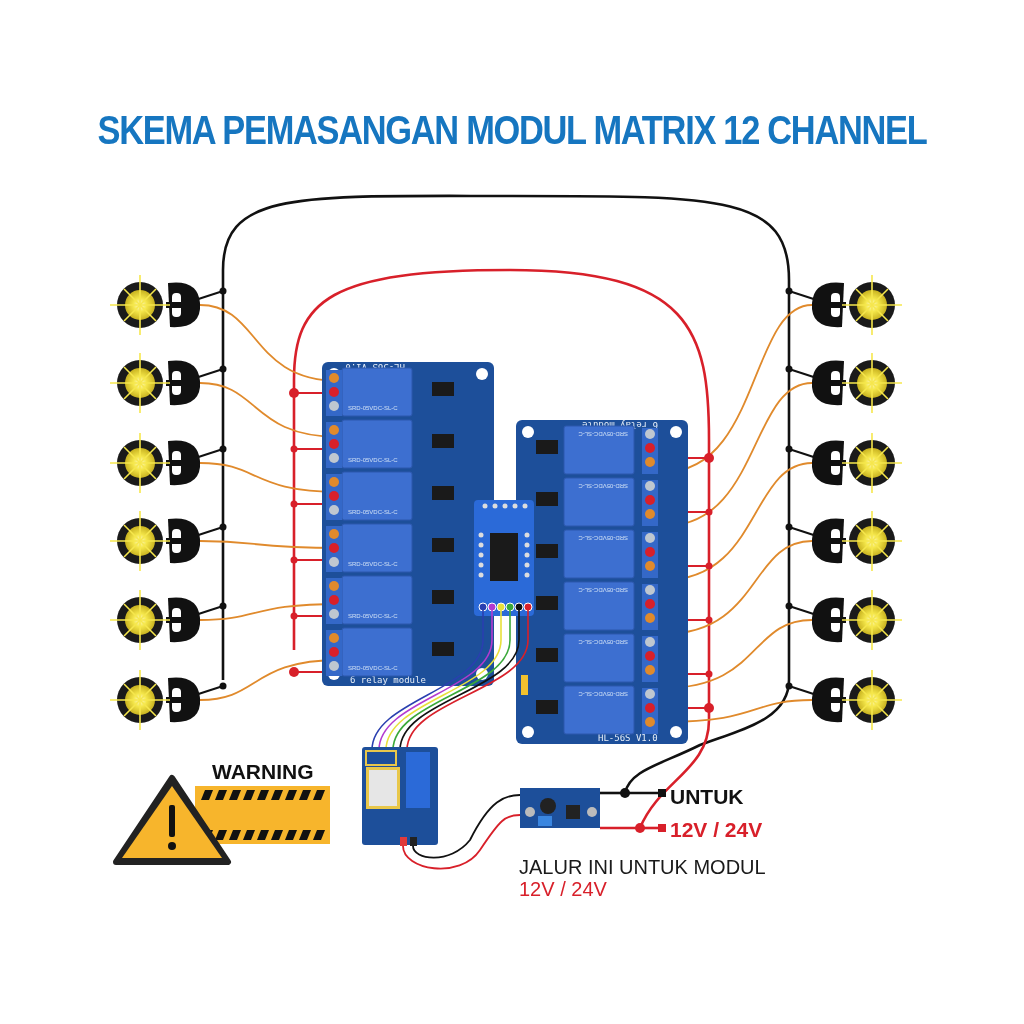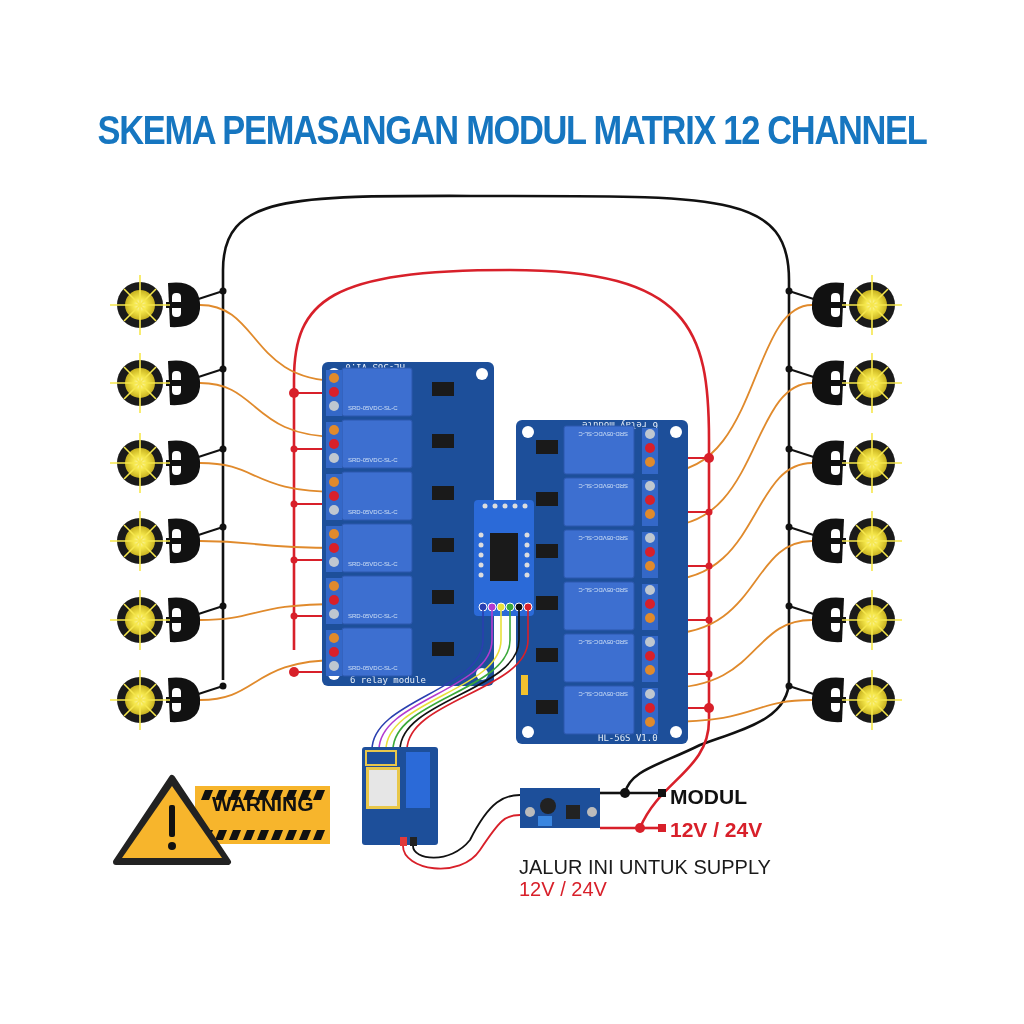--- a/index.html
+++ b/index.html
@@ -4,21 +4,21 @@
 <style>
   html, body { margin:0; padding:0; background:#ffffff; }
   body { width:1024px; height:1024px; position:relative; overflow:hidden; font-family:"Liberation Sans", sans-serif; }
   #title { position:absolute; left:0; top:108px; width:1024px; text-align:center; font-family:"Liberation Sans", sans-serif; font-weight:bold; font-size:40px; letter-spacing:-1.5px; color:#1676c0; transform:scaleX(0.86); transform-origin:center; }
   svg#diagram { position:absolute; left:0; top:0; }
   .lbl { position:absolute; font-family:"Liberation Sans", sans-serif; }
   #ground-label { left:670px; top:785px; font-size:21px; font-weight:bold; color:#111; }
   #power-label { left:670px; top:818px; font-size:21px; font-weight:bold; color:#d8202a; }
   #note { left:519px; top:856px; font-size:20px; line-height:22px; color:#1a1a1a; }
   #note .red { color:#d8202a; display:block; }
-  #warning-text { position:absolute; left:212px; top:792px; font-size:21px; font-weight:bold; color:#111; font-family:"Liberation Sans", sans-serif; }
+  #warning-text { position:absolute; left:212px; top:760px; font-size:21px; font-weight:bold; color:#111; font-family:"Liberation Sans", sans-serif; }
   .board-label { font-family:"DejaVu Sans Mono", monospace; font-size:9px; fill:#e6eef8; }
   .relay-txt { font-family:"Liberation Sans", sans-serif; font-size:6px; fill:#cfe0f5; }
 </style>
 </head>
 <body>
 
 <div id="title">SKEMA PEMASANGAN MODUL MATRIX 12 CHANNEL</div>
 
 <svg id="diagram" width="1024" height="1024" viewBox="0 0 1024 1024">
   <defs>
@@ -335,18 +335,18 @@
         <polygon points="317,830 325,830 321,840 313,840"></polygon>
       </g>
     <path d="M172,778 L228,862 L116,862 Z" fill="#222" stroke="#222" stroke-width="6" stroke-linejoin="round"></path>
     <path d="M172,786 L222,858 L122,858 Z" fill="#f7b52c"></path>
     <rect x="169" y="805" width="6" height="32" rx="2" fill="#111"></rect>
     <circle cx="172" cy="846" r="4" fill="#111"></circle>
   </g>
 </svg>
 
 <div id="warning-text">WARNING</div>
-<div class="lbl" id="ground-label">MODUL</div>
+<div class="lbl" id="ground-label">UNTUK</div>
 <div class="lbl" id="power-label">12V / 24V</div>
 <div class="lbl" id="note">
-  <span style="display:block">JALUR INI UNTUK SUPPLY</span>
+  <span style="display:block">JALUR INI UNTUK MODUL</span>
   <span class="red">12V / 24V</span>
 </div>
 
 </body></html>

